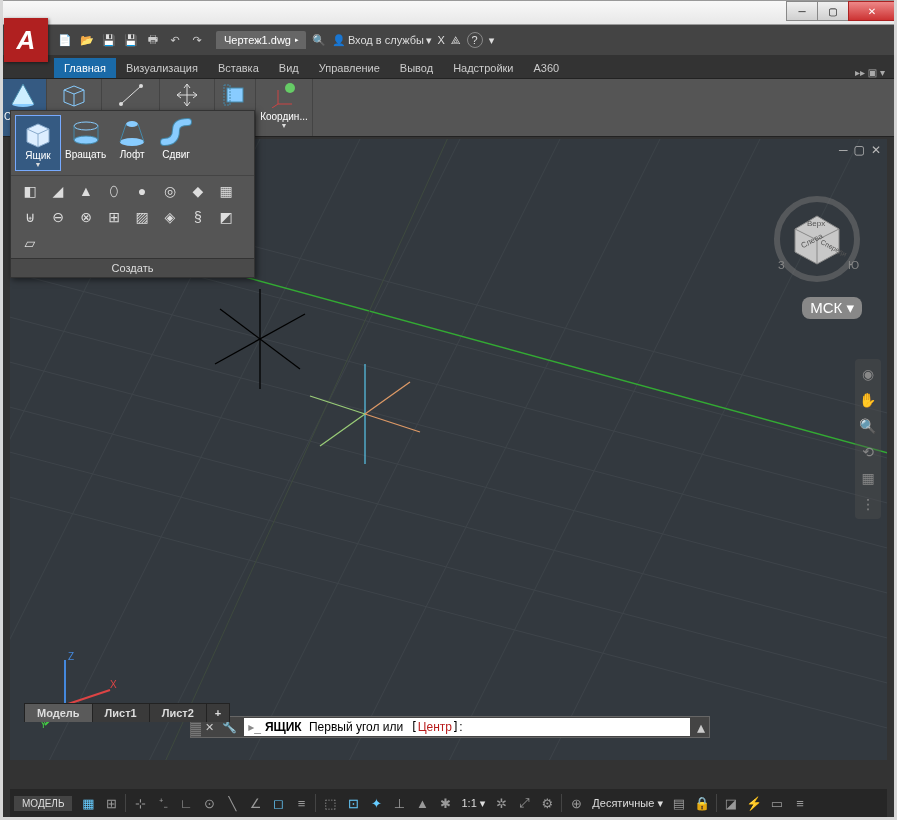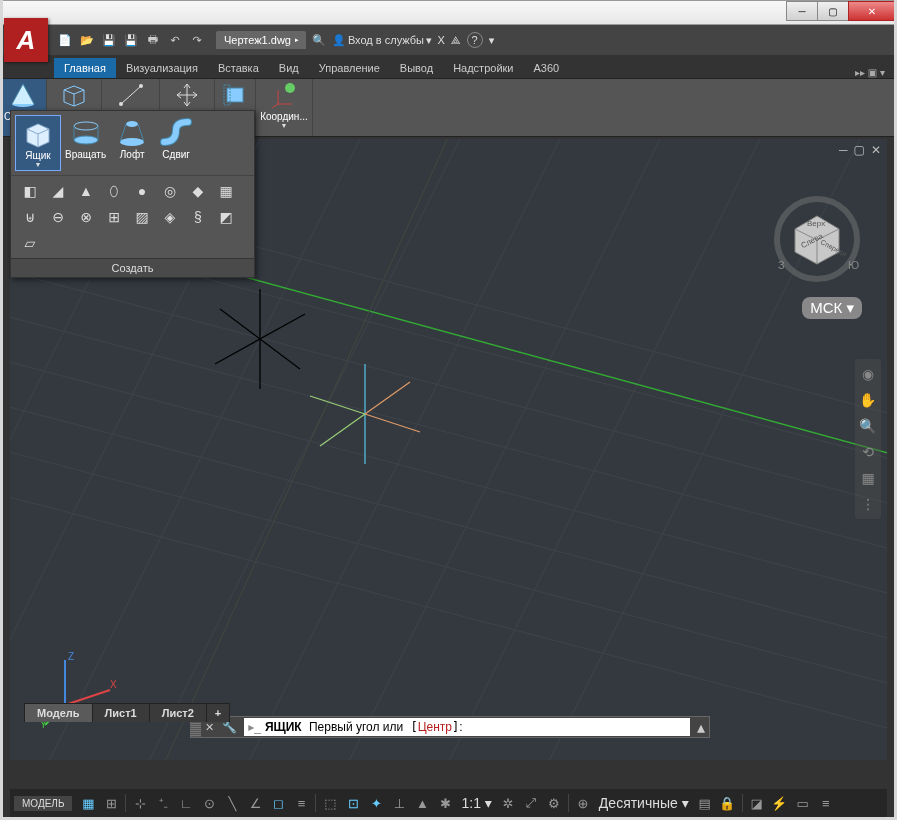--- a/index.html
+++ b/index.html
@@ -73,21 +73,21 @@
 .l-tab { background:#3a3a3a; color:#ddd; padding:3px 12px; font-size:11px; border:1px solid #222; border-bottom:none; cursor:pointer; margin-right:-1px;font-weight:bold; }
 .l-tab.active { background:#5a5a5a; font-weight:bold; }
 .l-tab.plus { padding:3px 8px; }
 
 
 .status-bar { position:absolute; bottom:3px; left:10px; right:10px; height:28px; background:#262626; display:flex; align-items:center; padding:0 4px; gap:1px; }
 .sb-btn { min-width:22px; height:22px; display:flex; align-items:center; justify-content:center; color:#999; font-size:13px; cursor:pointer; padding:0 2px; }
 .sb-btn.on { color:#6cf; }
 .sb-model { background:#444; color:#ddd; padding:2px 8px; font-size:10px; margin-right:4px; cursor:pointer; }
 .sb-sep { width:1px; height:18px; background:#444; margin:0 2px; }
-.sb-text { color:#ddd; font-size:14px; padding:0 4px; }
+.sb-text { color:#ddd; font-size:11px; padding:0 4px; }
 
 
 .outer-border { position:absolute; inset:0; border:3px solid #d8d8d8; border-top:none; pointer-events:none; }
 </style>
 </head>
 <body>
 
 <div class="title-bar">
   <div class="win-ctrls">
     <div class="win-btn">─</div>

